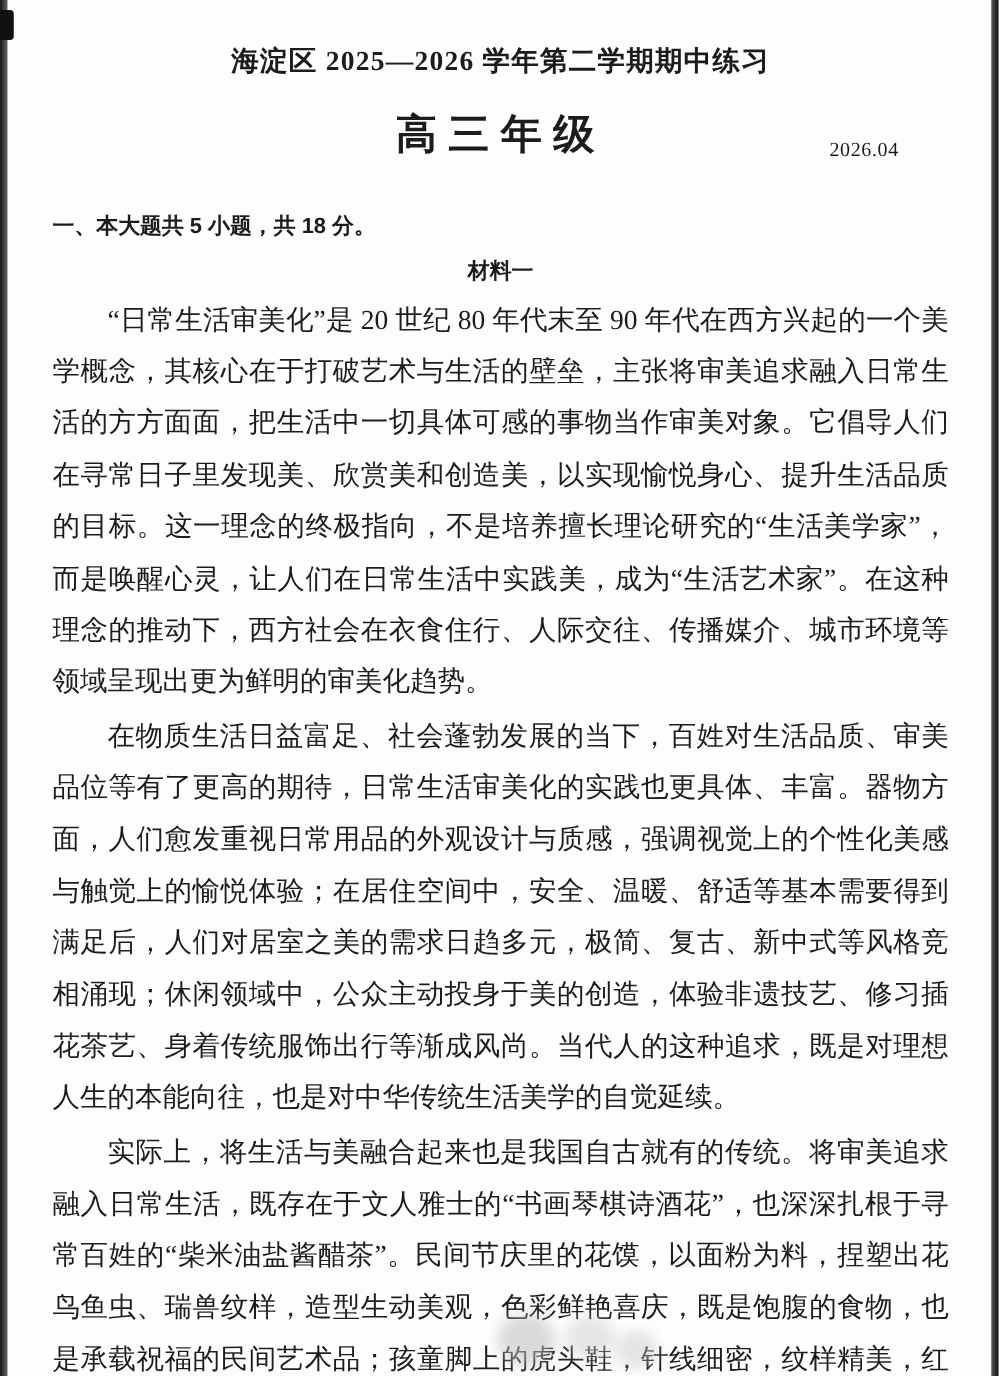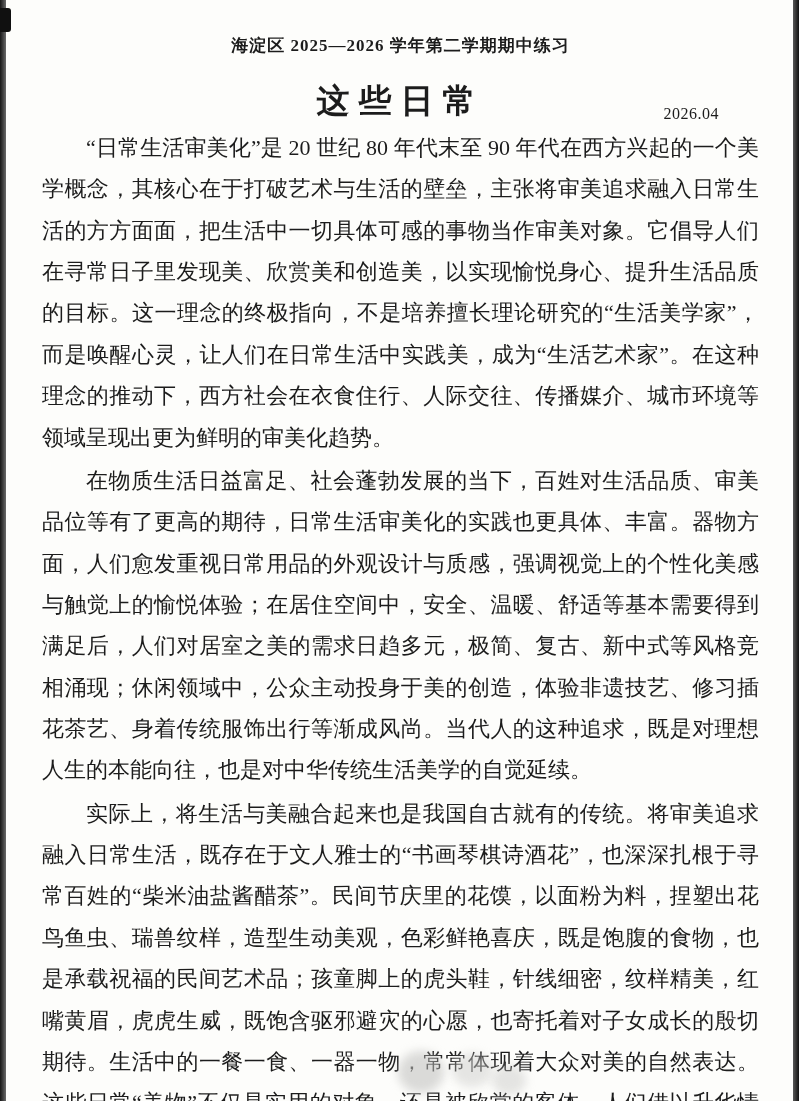--- a/index.html
+++ b/index.html
@@ -24,21 +24,21 @@
   }
   .scan-edge.left  { left: 0;  background: linear-gradient(to right, #161616, #6a6a6a); }
   .scan-edge.right { right: 0; background: linear-gradient(to left,  #101010, #585858); }
   .corner-mark {
     position: absolute; left: 0; top: 8px; width: 11px; height: 24px;
     background: #101010; border-radius: 0 3px 3px 0; z-index: 6;
   }
   
   .session-title {
     text-align: center;
-    font-size: 17px;
+    font-size: 22px;
     font-weight: bold;
     letter-spacing: 1px;
     margin-top: 8px;
   }
   .title-row {
     position: relative;
     margin-top: 20px;
     height: 48px;
   }
   .subject-title {
@@ -127,27 +127,29 @@
 
 <div class="page">
 
   <div class="scan-edge left"></div>
   <div class="scan-edge right"></div>
   <div class="corner-mark"></div>
 
   <h1 class="session-title">海淀区 2025—2026 学年第二学期期中练习</h1>
 
   <div class="title-row">
-    <h2 class="subject-title">这些日常</h2>
+    <h2 class="subject-title">高三年级</h2>
     <span class="exam-date">2026.04</span>
   </div>
 
 
+  <p class="section-heading">一、本大题共 5 小题，共 18 分。</p>
 
 
+  <p class="material-title">材料一</p>
 
   <p class="body-para">“日常生活审美化”是 20 世纪 80 年代末至 90 年代在西方兴起的一个美学概念，其核心在于打破艺术与生活的壁垒，主张将审美追求融入日常生活的方方面面，把生活中一切具体可感的事物当作审美对象。它倡导人们在寻常日子里发现美、欣赏美和创造美，以实现愉悦身心、提升生活品质的目标。这一理念的终极指向，不是培养擅长理论研究的“生活美学家”，而是唤醒心灵，让人们在日常生活中实践美，成为“生活艺术家”。在这种理念的推动下，西方社会在衣食住行、人际交往、传播媒介、城市环境等领域呈现出更为鲜明的审美化趋势。</p>
 
   <p class="body-para">在物质生活日益富足、社会蓬勃发展的当下，百姓对生活品质、审美品位等有了更高的期待，日常生活审美化的实践也更具体、丰富。器物方面，人们愈发重视日常用品的外观设计与质感，强调视觉上的个性化美感与触觉上的愉悦体验；在居住空间中，安全、温暖、舒适等基本需要得到满足后，人们对居室之美的需求日趋多元，极简、复古、新中式等风格竞相涌现；休闲领域中，公众主动投身于美的创造，体验非遗技艺、修习插花茶艺、身着传统服饰出行等渐成风尚。当代人的这种追求，既是对理想人生的本能向往，也是对中华传统生活美学的自觉延续。</p>
 
   <p class="body-para">实际上，将生活与美融合起来也是我国自古就有的传统。将审美追求融入日常生活，既存在于文人雅士的“书画琴棋诗酒花”，也深深扎根于寻常百姓的“柴米油盐酱醋茶”。民间节庆里的花馍，以面粉为料，捏塑出花鸟鱼虫、瑞兽纹样，造型生动美观，色彩鲜艳喜庆，既是饱腹的食物，也是承载祝福的民间艺术品；孩童脚上的虎头鞋，针线细密，纹样精美，红嘴黄眉，虎虎生威，既饱含驱邪避灾的心愿，也寄托着对子女成长的殷切期待。生活中的一餐一食、一器一物，常常体现着大众对美的自然表达。这些日常“美物”不仅是实用的对象，还是被欣赏的客体，人们借以升华情感，体悟人伦大道，而这正契合“日用即道”的传统文化理念。</p>
 
   <p class="attribution">（既是对理想人生的本能向往）</p>
 
 

